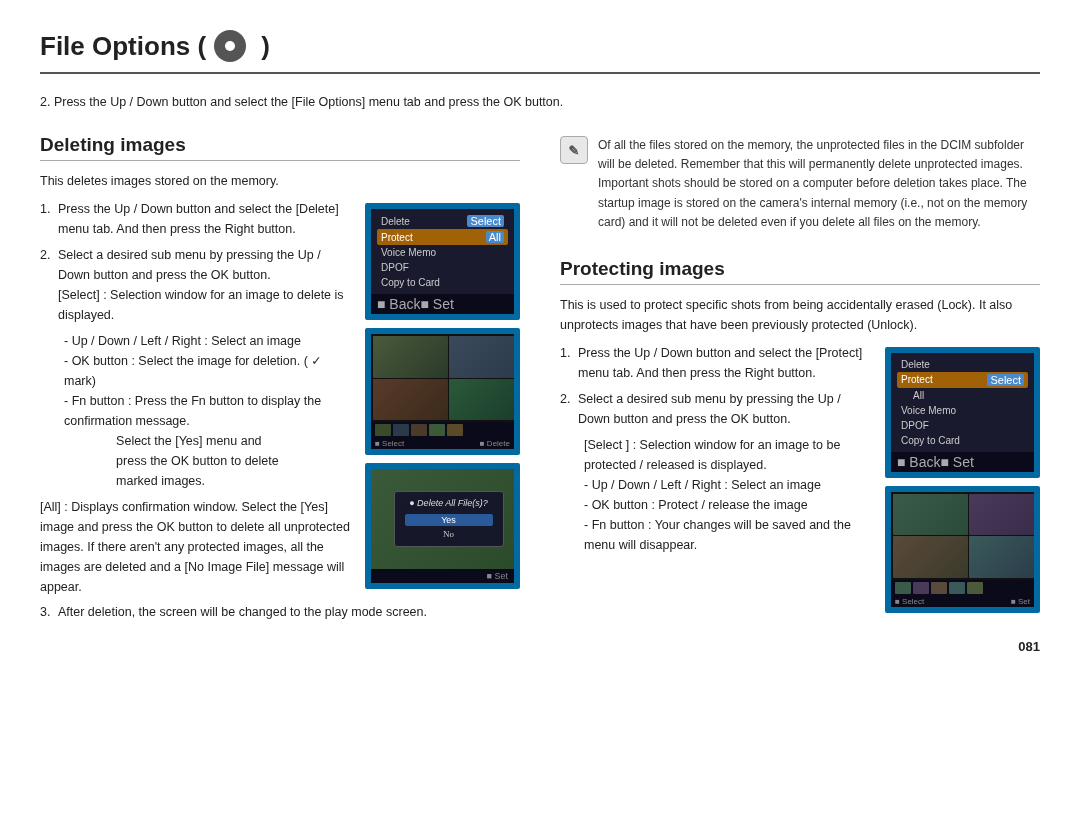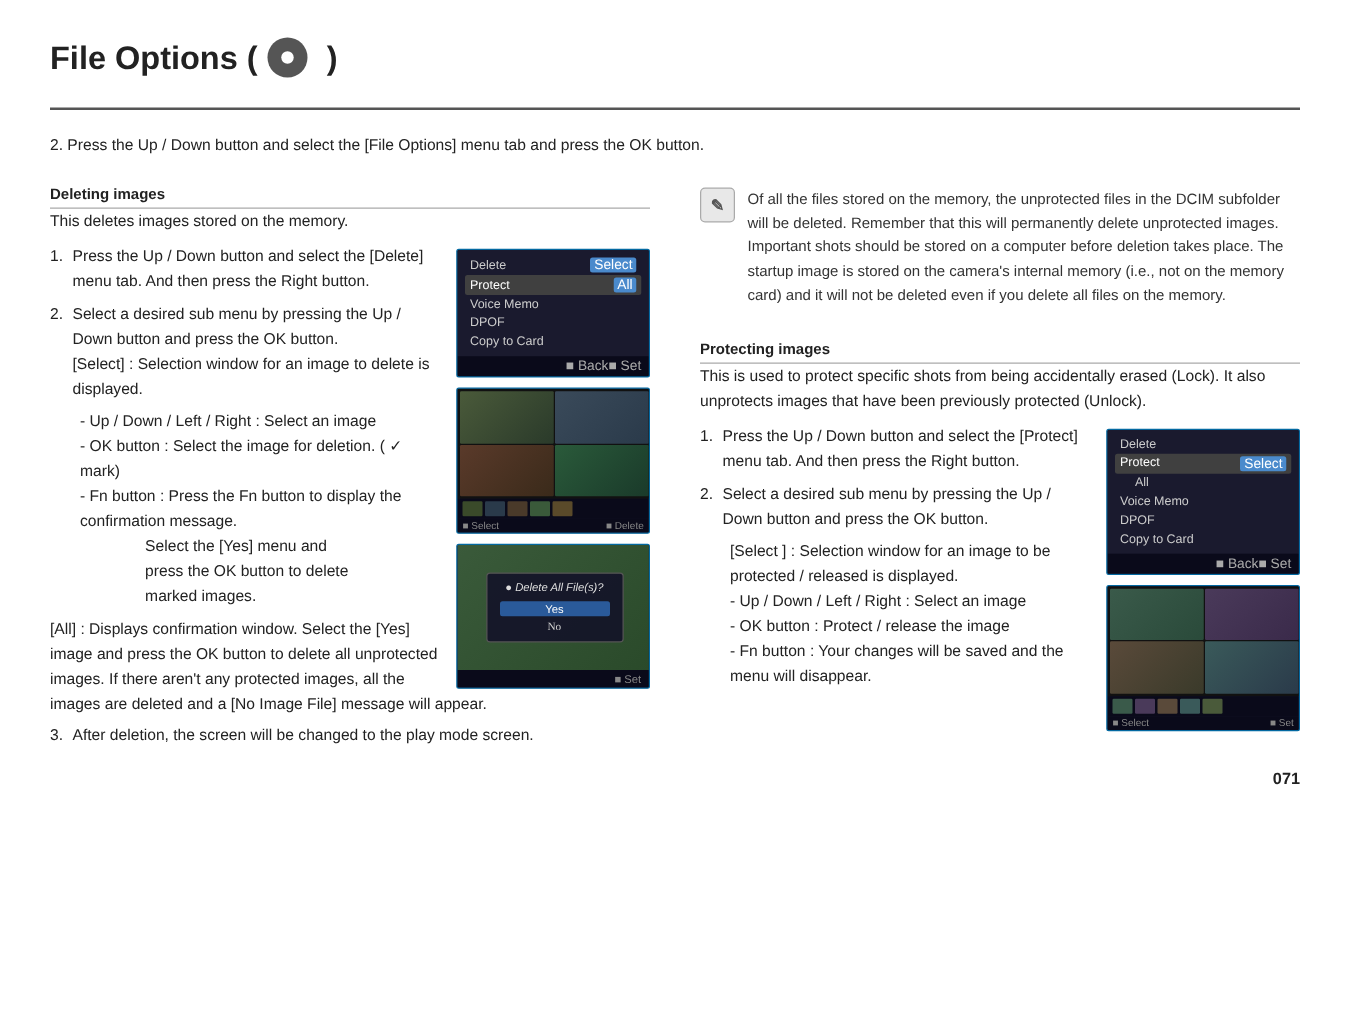--- a/index.html
+++ b/index.html
@@ -9,21 +9,21 @@
       color: #222;
       background: #fff;
       width: 1080px;
       min-height: 815px;
       padding: 30px 40px 20px 40px;
     }
     .page-title {
       font-size: 26px;
       font-weight: bold;
       border-bottom: 2px solid #555;
-      padding-bottom: 24px;
+      padding-bottom: 10px;
       margin-bottom: 18px;
       display: flex;
       align-items: center;
       gap: 8px;
     }
     .icon-circle {
       display: inline-flex;
       align-items: center;
       justify-content: center;
       width: 32px;
@@ -48,24 +48,25 @@
       flex: 1;
     }
     .col-right {
       flex: 1;
     }
     .intro-steps {
       margin-bottom: 16px;
       line-height: 1.6;
     }
     .section-title {
-      font-size: 12px;
+      font-size: 19px;
       font-weight: bold;
       border-bottom: 1.5px solid #aaa;
       padding-bottom: 4px;
+      margin-bottom: 10px;
       margin-top: 6px;
     }
     .body-text {
       line-height: 1.6;
       margin-bottom: 8px;
     }
     .step-list {
       list-style: none;
       padding: 0;
       margin: 0;
@@ -115,57 +116,57 @@
     
     .screenshots {
       display: flex;
       flex-direction: column;
       gap: 8px;
       margin-top: 4px;
       align-items: flex-end;
     }
     .screenshot {
       width: 155px;
-      border: 1px solid #0369a1;
+      border: 6px solid #0369a1;
       background: #1a1a2e;
       border-radius: 2px;
       overflow: hidden;
       font-size: 10px;
     }
     .cam-menu {
       background: #1a1a2e;
       padding: 4px 6px;
       color: #ccc;
     }
     .cam-menu-item {
       padding: 2px 4px;
       border-radius: 2px;
       font-size: 10px;
       display: flex;
       justify-content: space-between;
       align-items: center;
     }
     .cam-menu-item.active {
-      background: #404040;
+      background: #a16207;
       color: #fff;
       align-items: center;
     }
     .cam-menu-item .selected-val {
       background: #4a8acc;
       color: #fff;
       padding: 0 3px;
       border-radius: 2px;
       font-size: 11px;
     }
     .cam-footer {
       background: #0a0a1a;
       display: flex;
-      justify-content: flex-end;
+      justify-content: flex-start;
       padding: 2px 6px;
-      font-size: 11px;
+      font-size: 14px;
       color: #aaa;
     }
     .cam-photo-grid {
       width: 155px;
       height: 88px;
       background: #111;
       display: grid;
       grid-template-columns: 1fr 1fr;
       gap: 1px;
       padding: 2px;
@@ -407,13 +408,13 @@
         <span>Select a desired sub menu by pressing the Up / Down button and press the OK button.</span>
       </li>
     </ul>
     <div class="sub-item">[Select ] : Selection window for an image to be protected / released is displayed.</div>
     <div class="sub-item">- Up / Down / Left / Right : Select an image</div>
     <div class="sub-item">- OK button : Protect / release the image</div>
     <div class="sub-item">- Fn button : Your changes will be saved and the menu will disappear.</div>
   </div>
 </div>
 
-<div class="page-num">071</div>
+<div class="page-num">081</div>
 
 </body></html>

